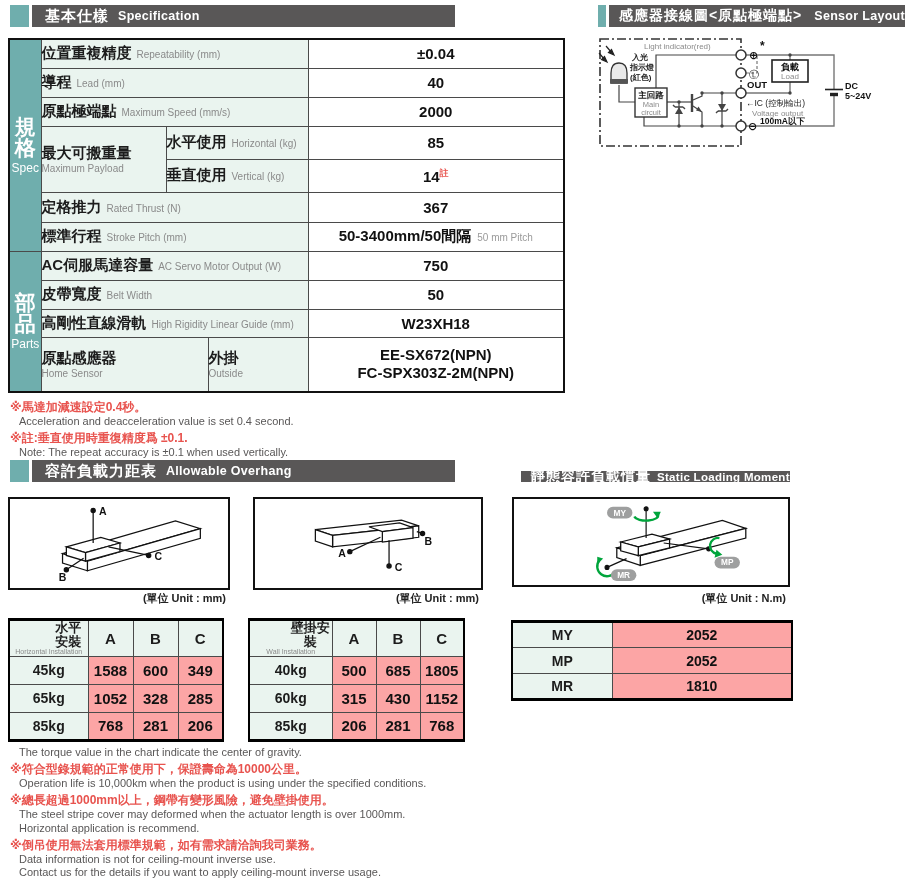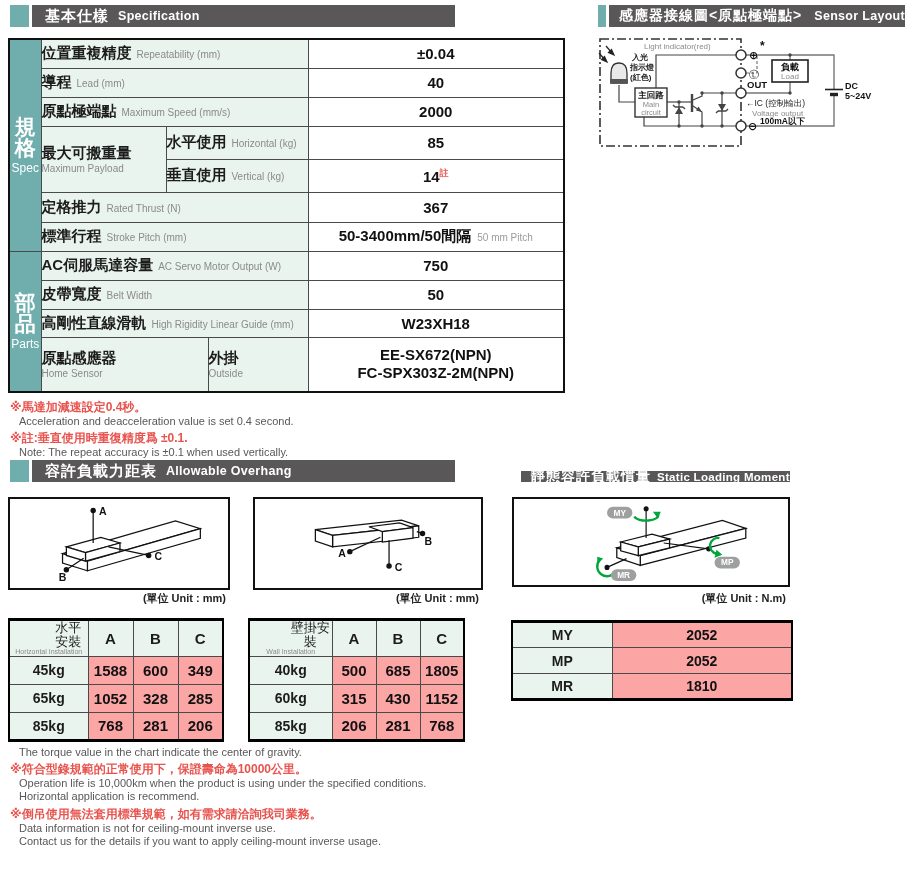--- a/index.html
+++ b/index.html
@@ -36,21 +36,21 @@
   .note-en{color:#595757;font-size:11px;padding-left:9px;line-height:1.2;}
 
   
   .dbox{position:absolute;border:2px solid #111;background:#fff;}
   .unit{position:absolute;text-align:right;font-size:11px;font-weight:bold;color:#222;}
 
   
   table.mini{position:absolute;border-collapse:collapse;table-layout:fixed;border:2px solid #000;border-top:3px solid #000;border-bottom:3px solid #000;}
   table.mini th,table.mini td{border:1px solid #4a4a4a;text-align:center;vertical-align:middle;padding:0;}
   table.mini .tl{background:#EAF4EF;}
-  table.mini .tzh{font-size:13px;font-weight:normal;line-height:1.05;margin-left:39px;}
+  table.mini .tzh{font-size:13px;font-weight:bold;line-height:1.05;margin-left:39px;}
   table.mini .ten{font-size:7px;color:#8a8a8a;font-weight:normal;line-height:1.1;}
   table.mini .ch{background:#EAF4EF;font-size:15px;font-weight:bold;}
   table.mini .ld{background:#EAF4EF;font-size:14px;font-weight:bold;}
   table.mini .nv{background:#fca5a5;font-size:15px;font-weight:bold;color:#111;}
 
   svg text{font-family:"Liberation Sans","DejaVu Sans",sans-serif;}
   .sg{fill:#8a8a8a;}
 </style>
 </head>
 <body>
@@ -454,17 +454,19 @@
     <td class="ld" style="font-size:14px;">MR</td>
     <td class="nv" style="font-size:14px;">1810</td>
   </tr>
 </tbody>
   </table>
 
 <div class="notes" style="top:746px;width:560px;">
   <div class="note-en">The torque value in the chart indicate the center of gravity.</div>
   <div class="note-zh">※符合型錄規範的正常使用下，保證壽命為10000公里。</div>
   <div class="note-en">Operation life is 10,000km when the product is using under the specified conditions.</div>
+  <div class="note-zh">※總長超過1000mm以上，鋼帶有變形風險，避免壁掛使用。</div>
+  <div class="note-en">The steel stripe cover may deformed when the actuator length is over 1000mm.</div>
   <div class="note-en">Horizontal application is recommend.</div>
   <div class="note-zh">※倒吊使用無法套用標準規範，如有需求請洽詢我司業務。</div>
   <div class="note-en">Data information is not for ceiling-mount inverse use.</div>
   <div class="note-en">Contact us for the details if you want to apply ceiling-mount inverse usage.</div>
 </div>
 
 </body></html>

